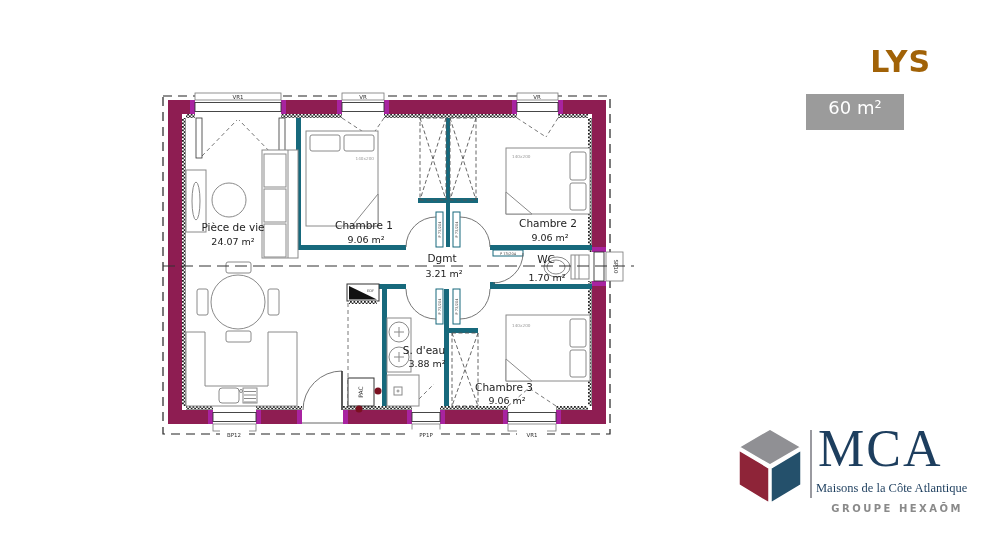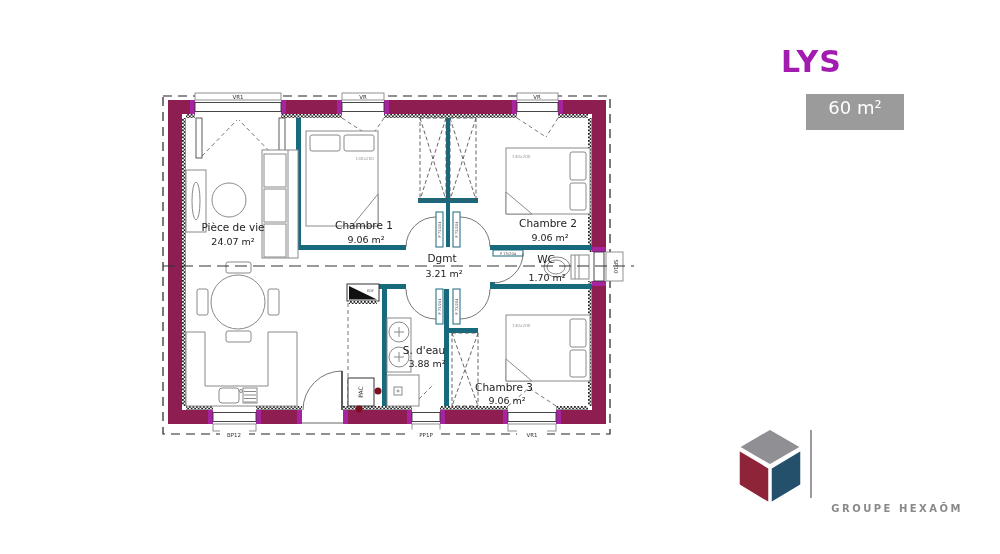--- a/index.html
+++ b/index.html
@@ -5,22 +5,22 @@
   html,body{margin:0;padding:0;background:#fff;}
   .canvas{position:relative;width:1000px;height:554px;background:#fff;overflow:hidden;
           font-family:"DejaVu Sans",sans-serif;}
   svg text{font-family:"DejaVu Sans",sans-serif;fill:#222;}
   .room-name{font-size:10.5px;}
   .room-area{font-size:9.5px;}
   .opening-label{font-size:5.5px;fill:#333;}
   .tiny-label{font-size:3.6px;fill:#444;}
   .bed-label{font-size:4.2px;fill:#999;}
   .equip-label{font-size:6px;fill:#333;}
-  .model-title{position:absolute;left:781px;top:44px;width:150px;text-align:left;
-               font-size:30px;font-weight:bold;color:#a21caf;letter-spacing:1px;}
+  .model-title{position:absolute;left:781px;top:44px;width:150px;text-align:right;
+               font-size:30px;font-weight:bold;color:#a16207;letter-spacing:1px;}
   .surface-badge{position:absolute;left:806px;top:94px;width:98px;height:36px;background:#9b9b9b;
                  color:#fff;font-size:18px;line-height:28px;text-align:center;}
   .brand-divider{position:absolute;left:810px;top:430px;width:2px;height:68px;background:#9a9aa0;}
   .brand-name{position:absolute;left:818px;top:420px;font-family:"Liberation Serif",serif;
               font-size:52px;color:#1d3e5e;letter-spacing:2px;line-height:1.1;}
   .brand-tagline{position:absolute;left:816px;top:481px;font-family:"Liberation Serif",serif;
                  font-size:12.5px;color:#1d3e5e;white-space:nowrap;}
   .brand-group{position:absolute;left:815px;top:503px;width:148px;text-align:right;
                font-size:10px;font-weight:bold;color:#8a8a8a;letter-spacing:2.5px;white-space:nowrap;}
 </style>
@@ -305,15 +305,17 @@
       <text class="opening-label" transform="rotate(90 615 266.5)" x="615" y="268">SP10</text>
     </g>
   </svg>
 
   <svg width="80" height="85" viewBox="0 0 80 85" style="position:absolute;left:733px;top:423px;">
     <polygon points="37,6 68,24 37,42 6,24" fill="#909094" stroke="#fff" stroke-width="1.5"></polygon>
     <polygon points="6,27 36,45 36,80 6,62" fill="#8e2438" stroke="#fff" stroke-width="1.5"></polygon>
     <polygon points="68,27 38,45 38,80 68,62" fill="#24506b" stroke="#fff" stroke-width="1.5"></polygon>
   </svg>
   <div class="brand-divider"></div>
+  <div class="brand-name">MCA</div>
+  <div class="brand-tagline">Maisons de la Côte Atlantique</div>
   <div class="brand-group">GROUPE HEXAŌM</div>
 
 </div>
 
 </body></html>

